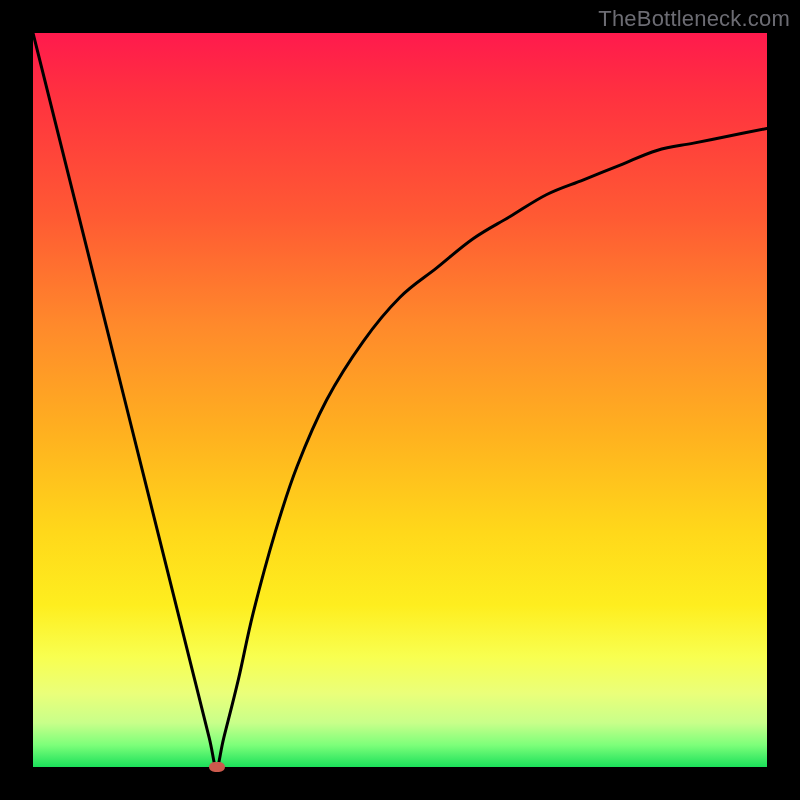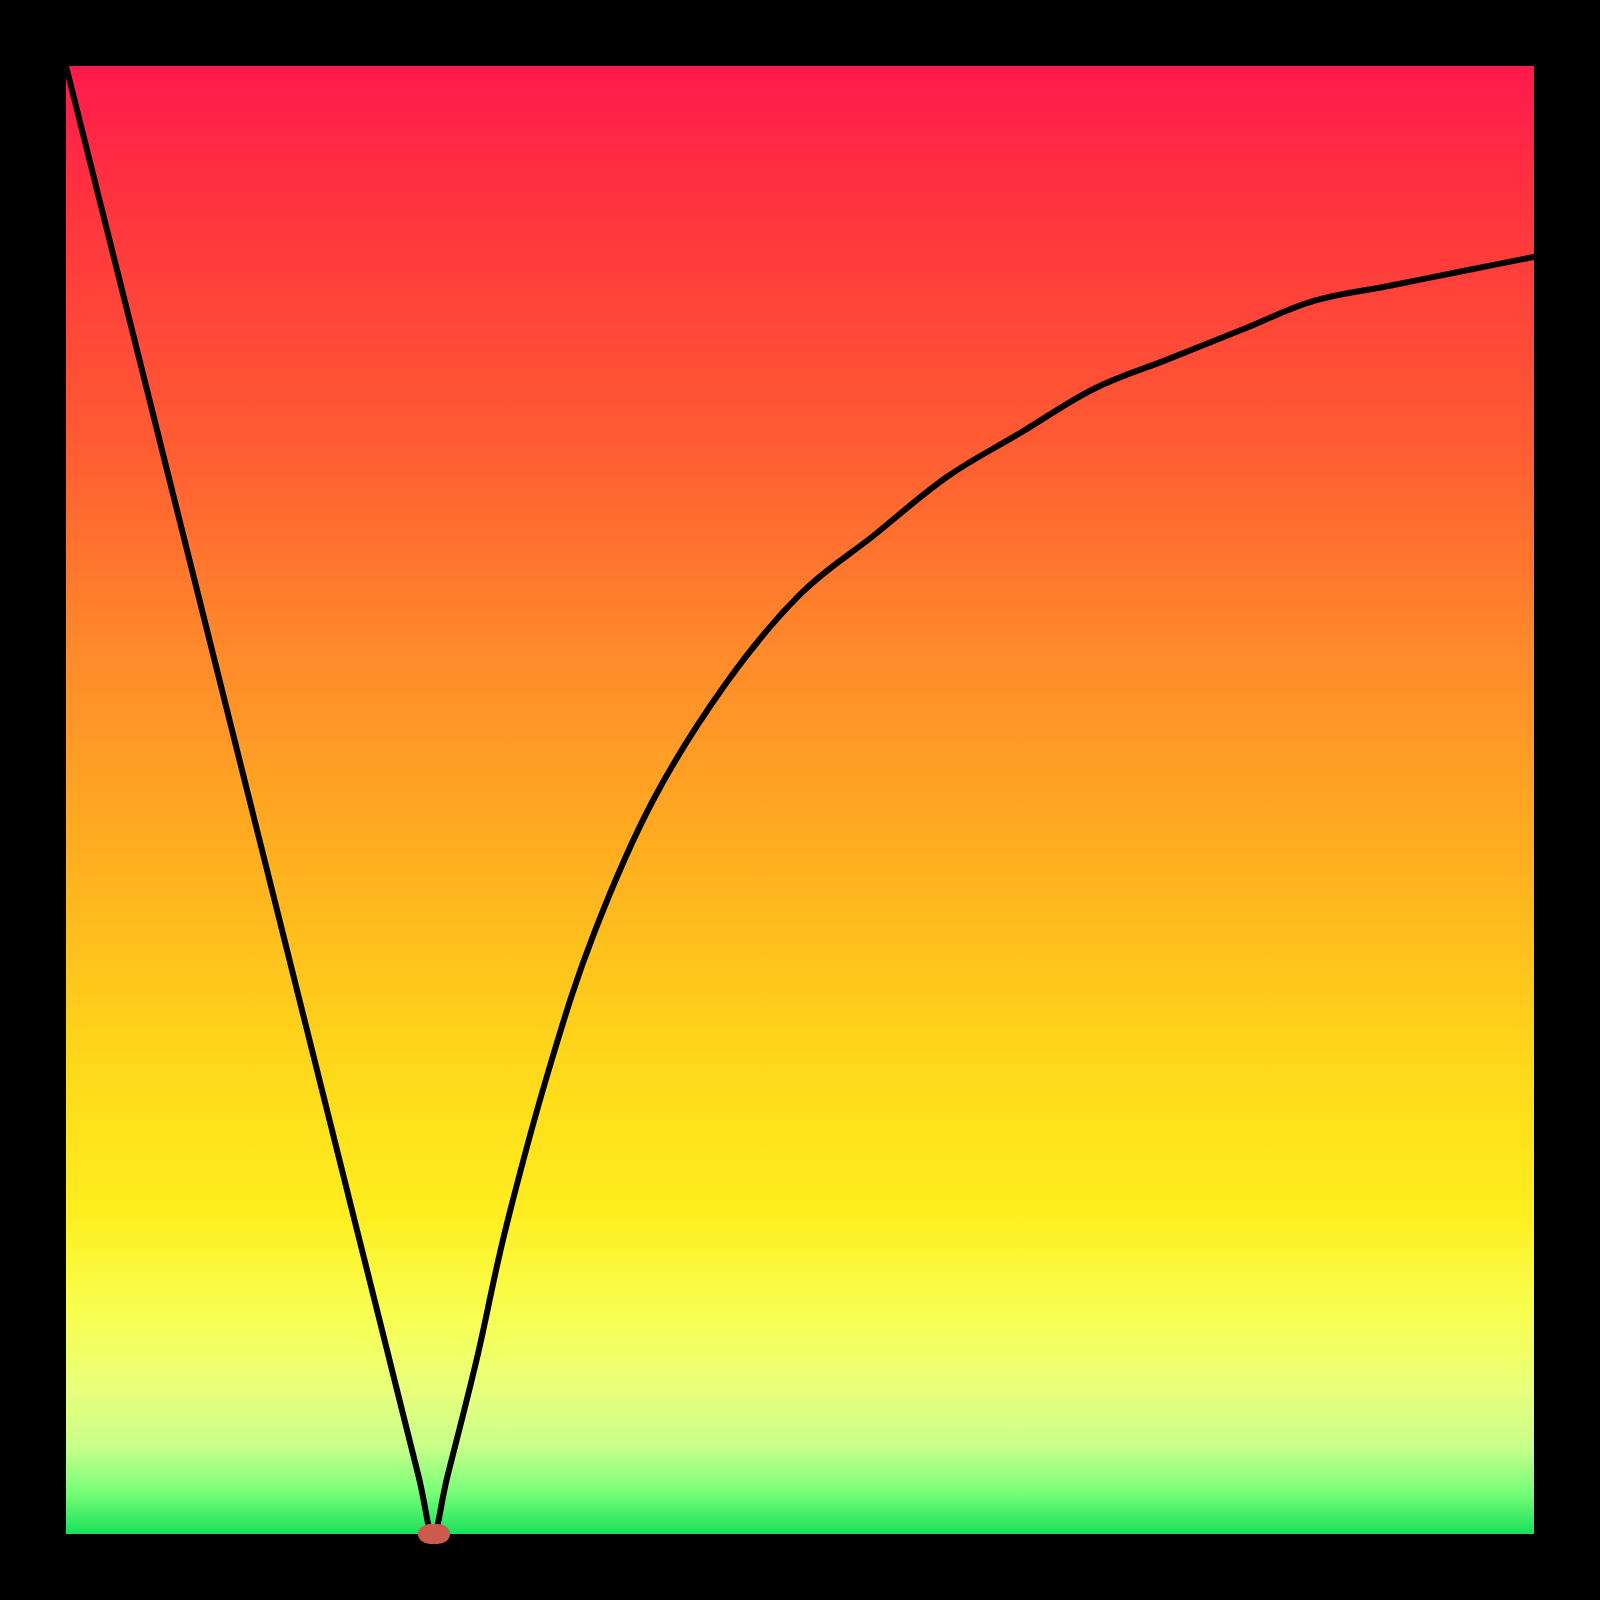--- a/index.html
+++ b/index.html
@@ -69,13 +69,14 @@
 </head>
 <body>
 
 <div class="frame">
   <div class="plot-area">
     <svg class="curve" viewBox="0 0 734 734" preserveAspectRatio="none">
       <path id="curve-path" fill="none" stroke="#000" stroke-width="3" stroke-linecap="round" stroke-linejoin="round" d="M 0.00 0.00 C 6.61 26.42, 23.49 93.95, 36.70 146.80 C 49.91 199.65, 60.19 240.75, 73.40 293.60 C 86.61 346.45, 96.89 387.55, 110.10 440.40 C 123.31 493.25, 137.55 550.21, 146.80 587.20 C 156.05 624.19, 156.20 624.78, 161.48 645.92 C 166.76 667.06, 172.20 688.79, 176.16 704.64 C 180.12 720.49, 180.86 734.00, 183.50 734.00 C 186.14 734.00, 186.88 720.49, 190.84 704.64 C 194.80 688.79, 200.24 668.38, 205.52 645.92 C 210.80 623.46, 213.59 606.28, 220.20 579.86 C 226.81 553.44, 234.29 525.54, 242.22 499.12 C 250.15 472.70, 254.99 456.84, 264.24 433.06 C 273.49 409.28, 281.71 389.46, 293.60 367.00 C 305.49 344.54, 317.09 326.78, 330.30 308.28 C 343.51 289.78, 353.79 277.45, 367.00 264.24 C 380.21 251.03, 390.49 245.45, 403.70 234.88 C 416.91 224.31, 427.19 214.77, 440.40 205.52 C 453.61 196.27, 463.89 191.43, 477.10 183.50 C 490.31 175.57, 500.59 168.09, 513.80 161.48 C 527.01 154.87, 537.29 152.08, 550.50 146.80 C 563.71 141.52, 573.99 137.40, 587.20 132.12 C 600.41 126.84, 610.69 121.40, 623.90 117.44 C 637.11 113.48, 647.39 112.74, 660.60 110.10 C 673.81 107.46, 684.09 105.40, 697.30 102.76 C 710.51 100.12, 727.39 96.74, 734.00 95.42"></path>
     </svg>
     <div id="marker" class="marker" style="left: 183.5px; top: 734px; background: rgb(204, 90, 77);"></div>
   </div>
+  <div class="watermark">TheBottleneck.com</div>
 </div>
 
 </body></html>

